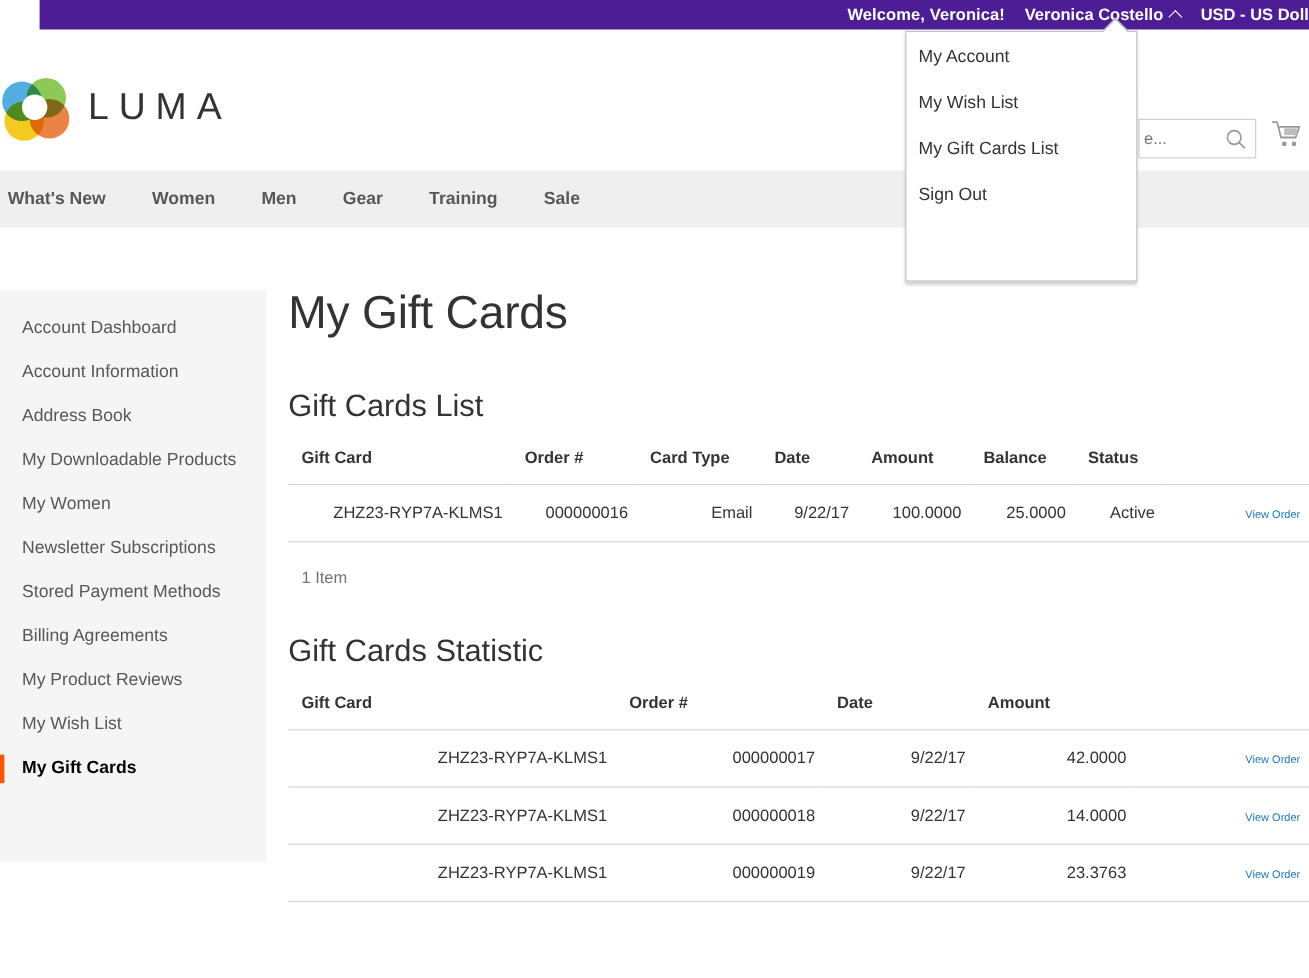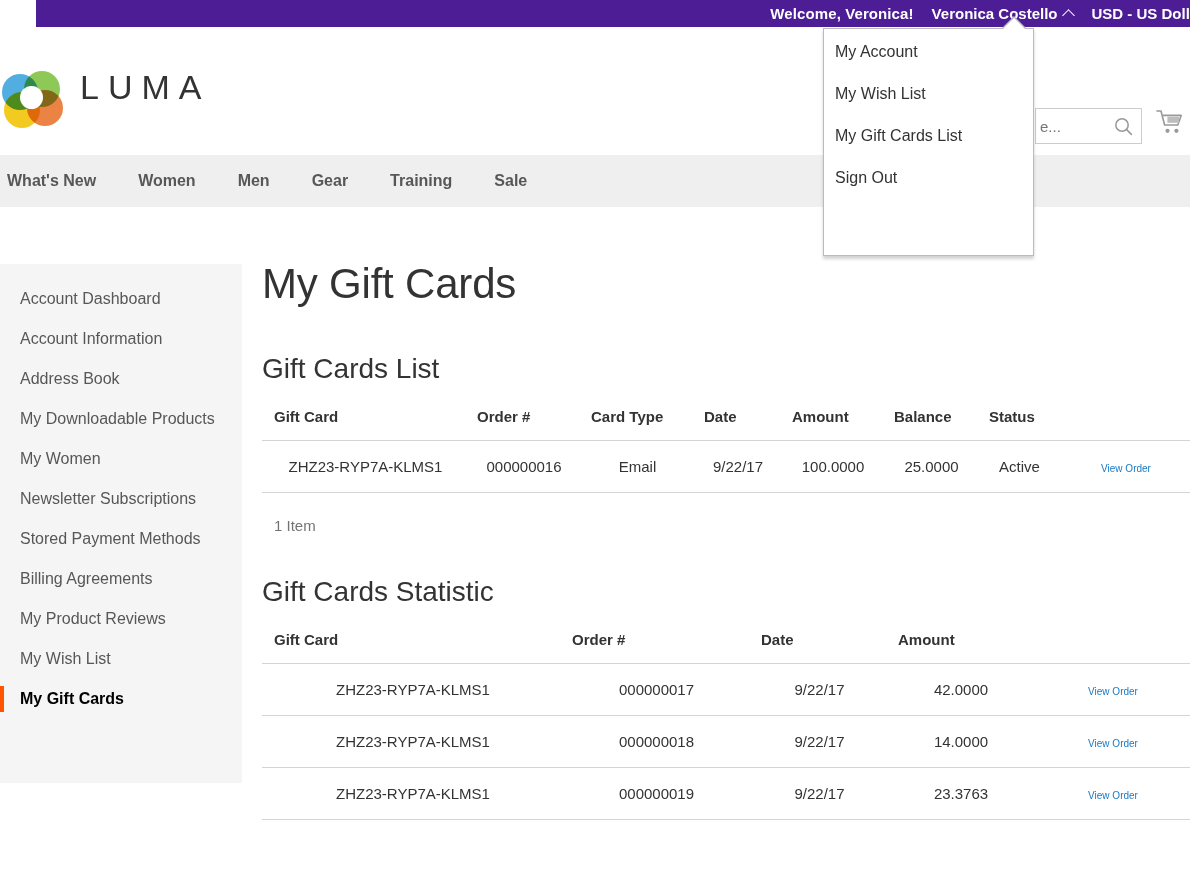--- a/index.html
+++ b/index.html
@@ -127,21 +127,21 @@
     top: 27px; left: 0;
     width: 1190px;
     height: 128px;
     background: #ffffff;
   }
   .logo {
     position: absolute;
     left: 2px;
     top: 41px;
     display: flex;
-    align-items: flex-start;
+    align-items: center;
     gap: 20px;
     cursor: pointer;
   }
   .logo-mark {
     position: relative;
     width: 58px;
     height: 58px;
   }
   .logo-mark .petal {
     position: absolute;
@@ -306,21 +306,21 @@
   table.data-table th {
     text-align: left;
     font-size: 15px;
     font-weight: bold;
     color: #333333;
     padding: 0 8px 15px 12px;
     border-bottom: 1px solid #d4d4d4;
     white-space: nowrap;
   }
   table.data-table td {
-    text-align: center;
+    text-align: right;
     font-size: 15px;
     color: #333333;
     padding: 17px 8px 17px 12px;
     border-bottom: 1px solid #d4d4d4;
     white-space: nowrap;
   }
   .link-view-order {
     color: #1979c3;
     text-decoration: none;
     font-size: 10px;

